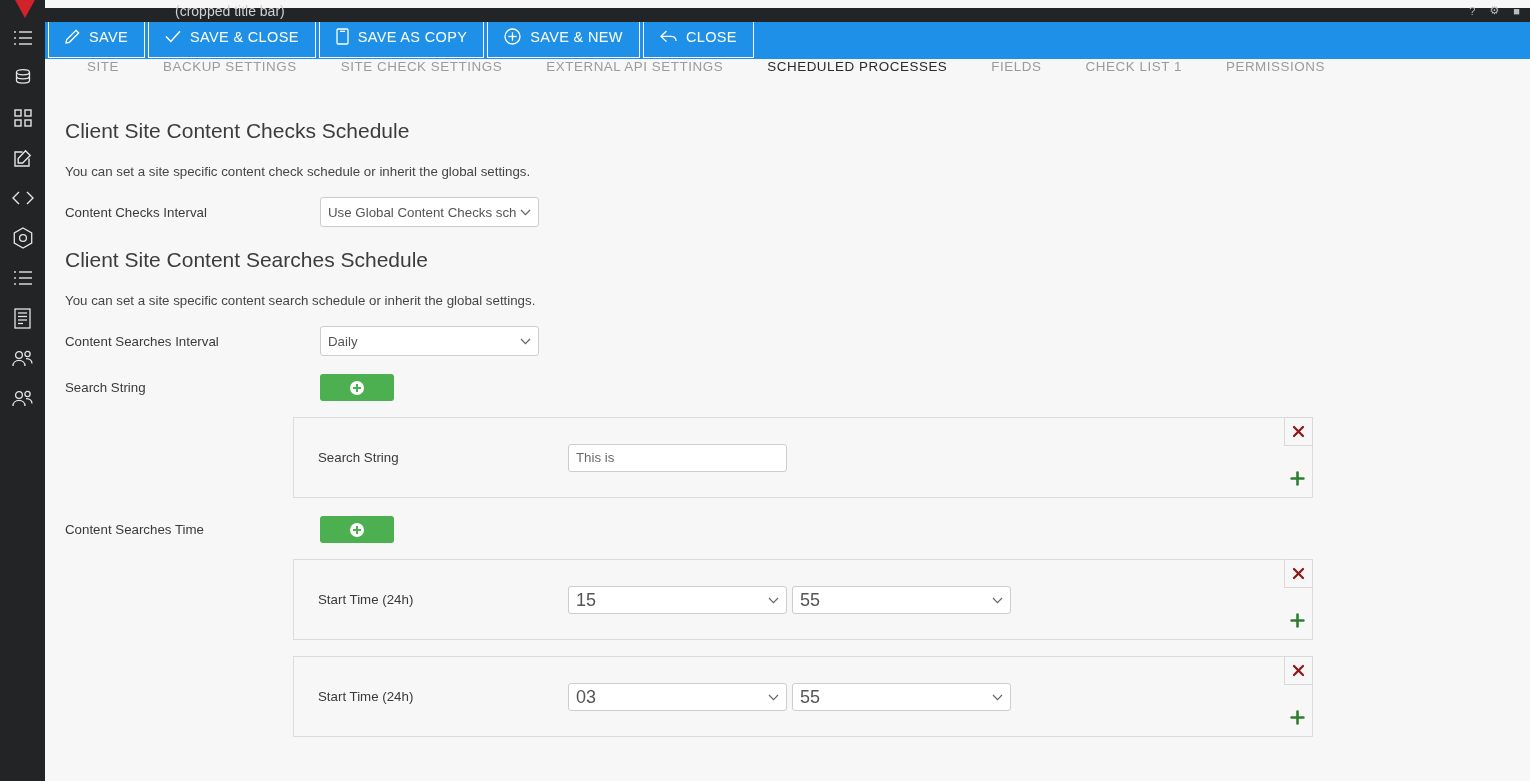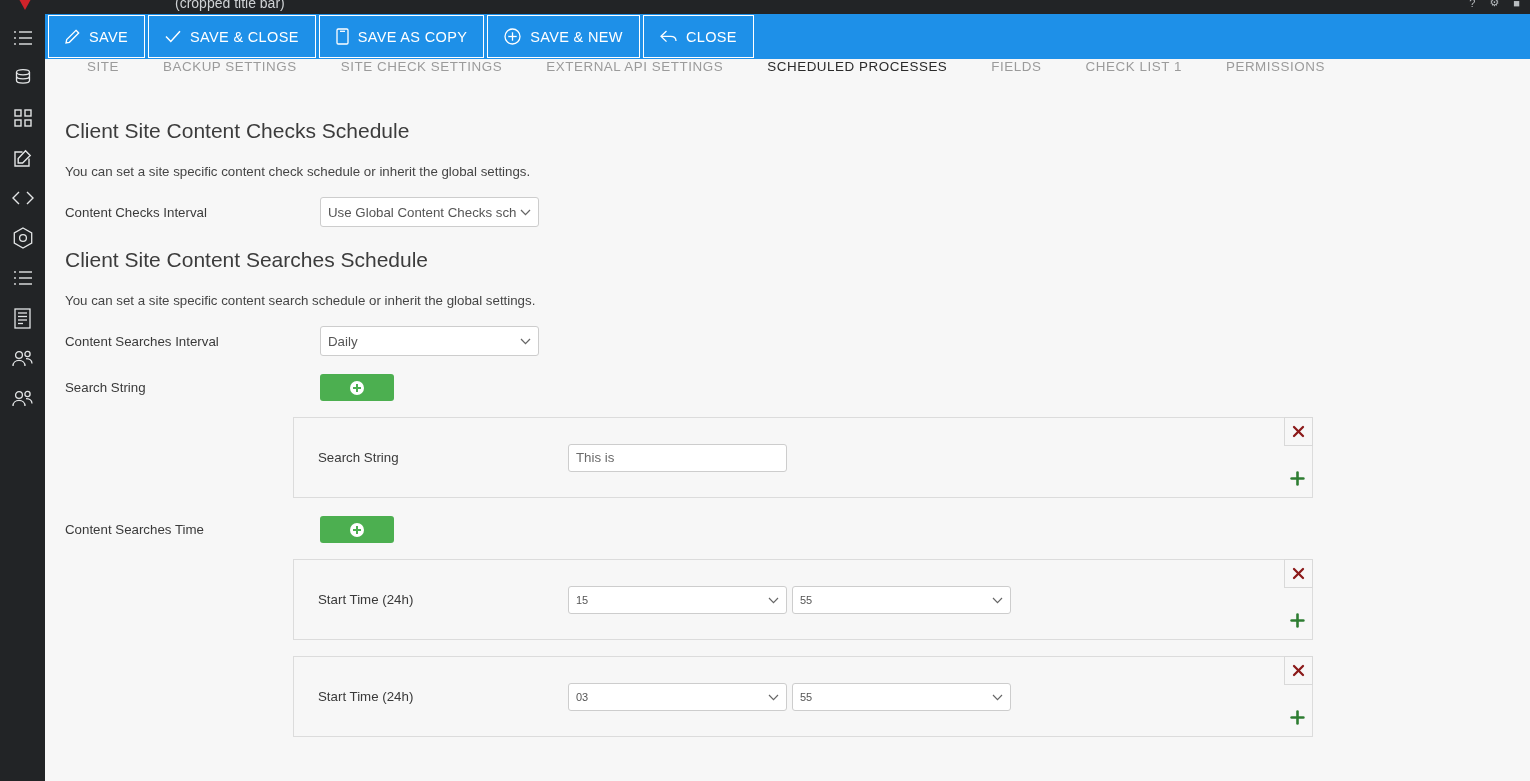--- a/index.html
+++ b/index.html
@@ -12,21 +12,21 @@
   }
 
   #app {
     position: relative;
     width: 1530px; height: 781px;
     background: #f7f7f7;
   }
 
   
   .topbar {
-    position: absolute; top: 0; left: 0;
+    position: absolute; top: 8px; left: 0;
     width: 1530px; height: 14px;
     background: #222426;
     z-index: 5;
   }
   .topbar-logo {
     position: absolute; left: 14px; top: -10px;
     width: 22px; height: 20px;
     background: #d1232a;
     clip-path: polygon(0 0, 100% 0, 50% 100%);
   }
@@ -203,21 +203,21 @@
     font-size: 13.3px;
     color: #6a6a6a;
     padding: 0 7px;
     font-family: "Liberation Sans", sans-serif;
   }
   .panel-sel {
     width: 219px; height: 28px;
     border: 1px solid #cdcdcd;
     border-radius: 3px;
     background: #fff;
-    font-size: 11px;
+    font-size: 18px;
     color: #555;
     padding: 0 22px 0 7px;
     font-family: "Liberation Sans", sans-serif;
     appearance: none; -webkit-appearance: none;
     cursor: pointer;
   }
   .panel-sel-group { display: flex; gap: 5px; }
 
   .del-btn {
     position: absolute; right: -1px; top: -1px;

